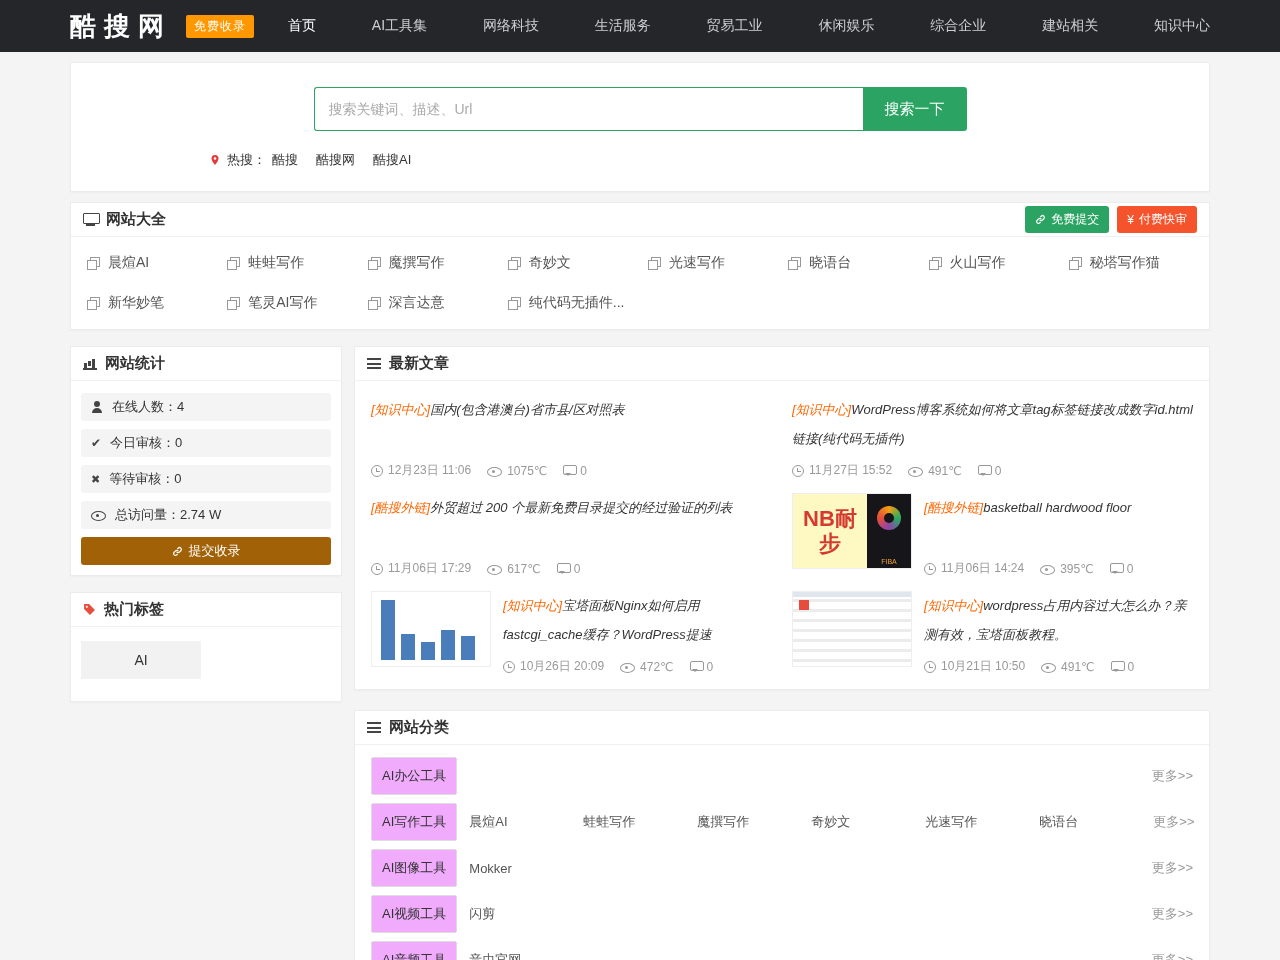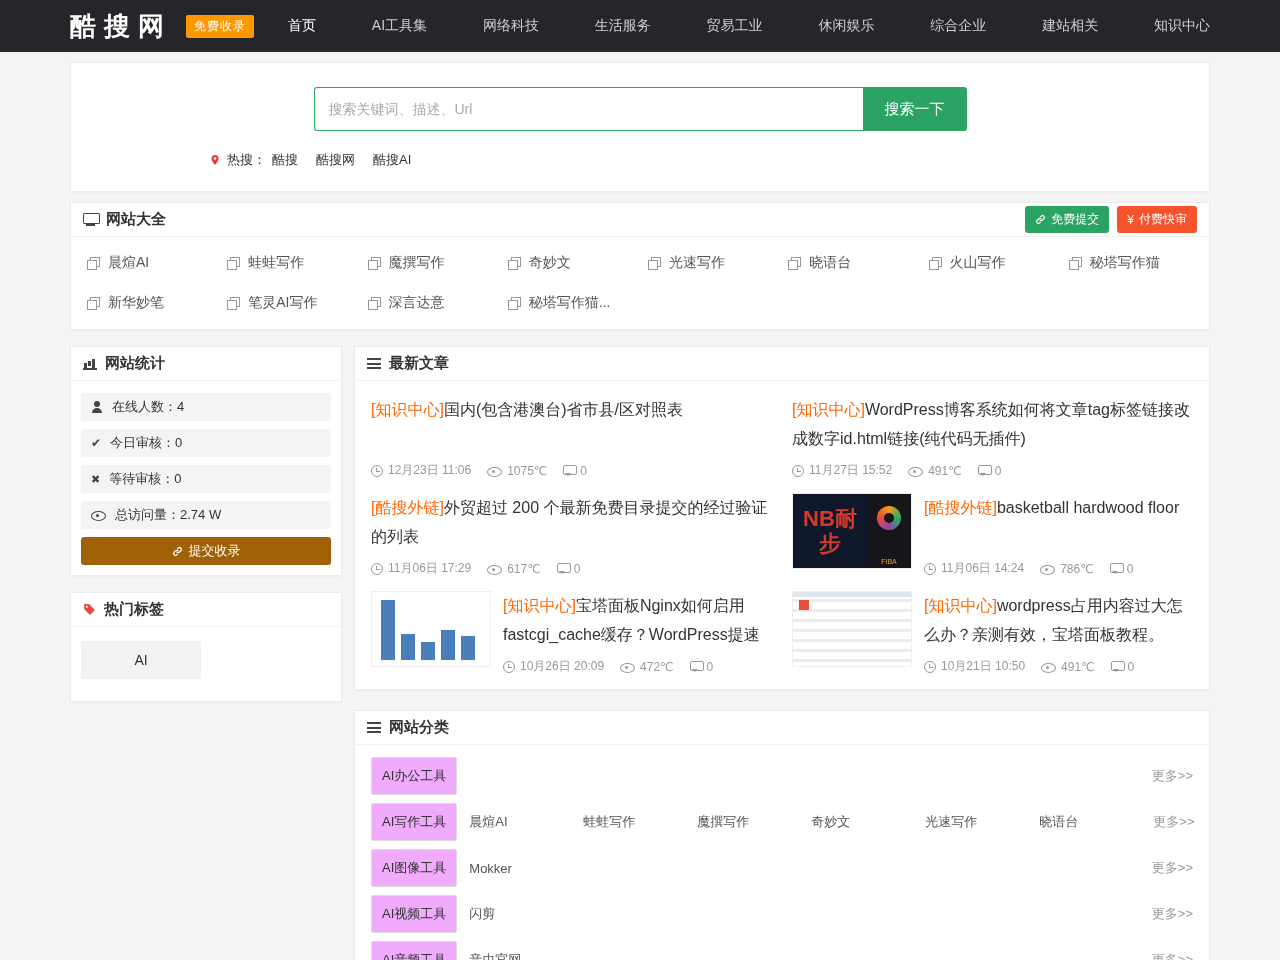--- a/index.html
+++ b/index.html
@@ -52,27 +52,27 @@
   
   .tags-card { margin-top:16px; }
   .tags-body { padding:14px 10px 22px; }
   .tag-box { display:inline-flex; width:120px; height:38px; align-items:center; justify-content:center; background:#f2f2f2; color:#333; font-size:14px; cursor:pointer; }
 
   
   .articles-body { padding:14px 16px; display:grid; grid-template-columns:1fr 1fr; column-gap:20px; row-gap:14px; }
   .article { display:flex; gap:12px; height:84px; }
   .thumb { width:120px; height:76px; flex:none; border:1px solid #eee; overflow:hidden; position:relative; cursor:pointer; display:flex; }
   .art-body { flex:1; min-width:0; display:flex; flex-direction:column; }
-  .art-title { font-size:16px; line-height:29px; color:#333; text-decoration:none; cursor:pointer; display:-webkit-box; -webkit-line-clamp:2; -webkit-box-orient:vertical; overflow:hidden; }
+  .art-title { font-size:13px; line-height:29px; color:#333; text-decoration:none; cursor:pointer; display:-webkit-box; -webkit-line-clamp:2; -webkit-box-orient:vertical; overflow:hidden;font-style:italic; }
   .art-cat { color:#ff6600; }
   .art-meta { margin-top:auto; display:flex; align-items:center; color:#999; font-size:12px; }
   .meta-group { display:inline-flex; align-items:center; gap:5px; margin-right:16px; }
 
   
-  .thumb-nb .nb-left { width:74px; background:#0f172a; display:flex; align-items:center; justify-content:center; color:#d43a2f; font-weight:bold; font-size:22px; line-height:1.15; text-align:center; word-break:break-all; padding:2px 6px; }
+  .thumb-nb .nb-left { width:74px; background:#fef9c3; display:flex; align-items:center; justify-content:center; color:#d43a2f; font-weight:bold; font-size:22px; line-height:1.15; text-align:center; word-break:break-all; padding:2px 6px; }
   .thumb-nb .nb-right { flex:1; background:#15151a; position:relative; display:flex; align-items:flex-end; justify-content:center; color:#f0a030; font-size:7px; padding-bottom:3px; }
   .nb-ring { position:absolute; top:12px; left:10px; width:24px; height:24px; border-radius:50%; background:conic-gradient(#f39c12,#27ae60,#8e44ad,#e74c3c,#f39c12); }
   .nb-ring::after { content:""; position:absolute; inset:7px; border-radius:50%; background:#15151a; }
   .thumb-chart { background:#fff; align-items:flex-end; gap:6px; padding:6px 9px; }
   .thumb-chart i { display:block; width:14px; background:#4a7ebb; }
   .thumb-chart i:nth-child(1){height:60px;} .thumb-chart i:nth-child(2){height:26px;}
   .thumb-chart i:nth-child(3){height:18px;} .thumb-chart i:nth-child(4){height:30px;}
   .thumb-chart i:nth-child(5){height:24px;}
   .thumb-shot { background:repeating-linear-gradient(#fff 0 7px, #ececec 7px 10px); }
   .thumb-shot::before { content:""; position:absolute; left:6px; top:8px; width:10px; height:10px; background:#e74c3c; }
@@ -213,21 +213,21 @@
       <a class="site-item">
           <span class="ic i-copy"></span>
           <span>笔灵AI写作</span>
         </a>
       <a class="site-item">
           <span class="ic i-copy"></span>
           <span>深言达意</span>
         </a>
       <a class="site-item">
           <span class="ic i-copy"></span>
-          <span>秘塔写作猫...</span>
+          <span>纯代码无插件...</span>
         </a>
     </div>
   </section>
 
   <div class="main-row">
 
     <aside class="sidebar">
       <section class="card">
         <div class="card-header">
           <span class="ic i-chart"></span>
@@ -352,21 +352,21 @@
             </div>
             <div class="art-body">
               <a class="art-title"><span class="art-cat">[酷搜外链]</span><span>basketball hardwood floor</span></a>
               <div class="art-meta">
                 <span class="meta-group">
                     <span class="ic i-clock"></span>
                     <span>11月06日 14:24</span>
                   </span>
                 <span class="meta-group">
                     <span class="ic i-eye"></span>
-                    <span>786℃</span>
+                    <span>395℃</span>
                   </span>
                 <span class="meta-group">
                     <span class="ic i-comment"></span>
                     <span>0</span>
                   </span>
               </div>
             </div>
           </div>
 
           <div class="article">

